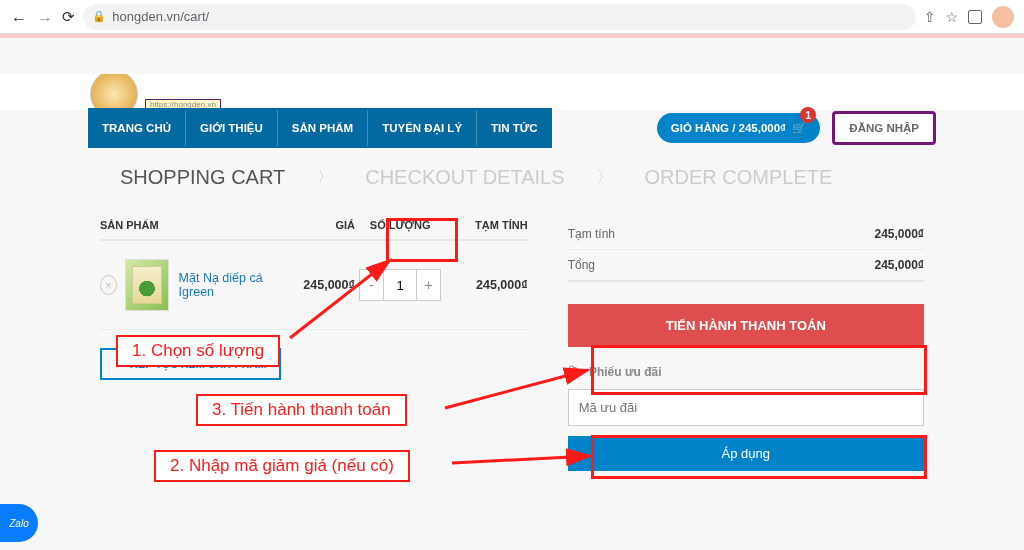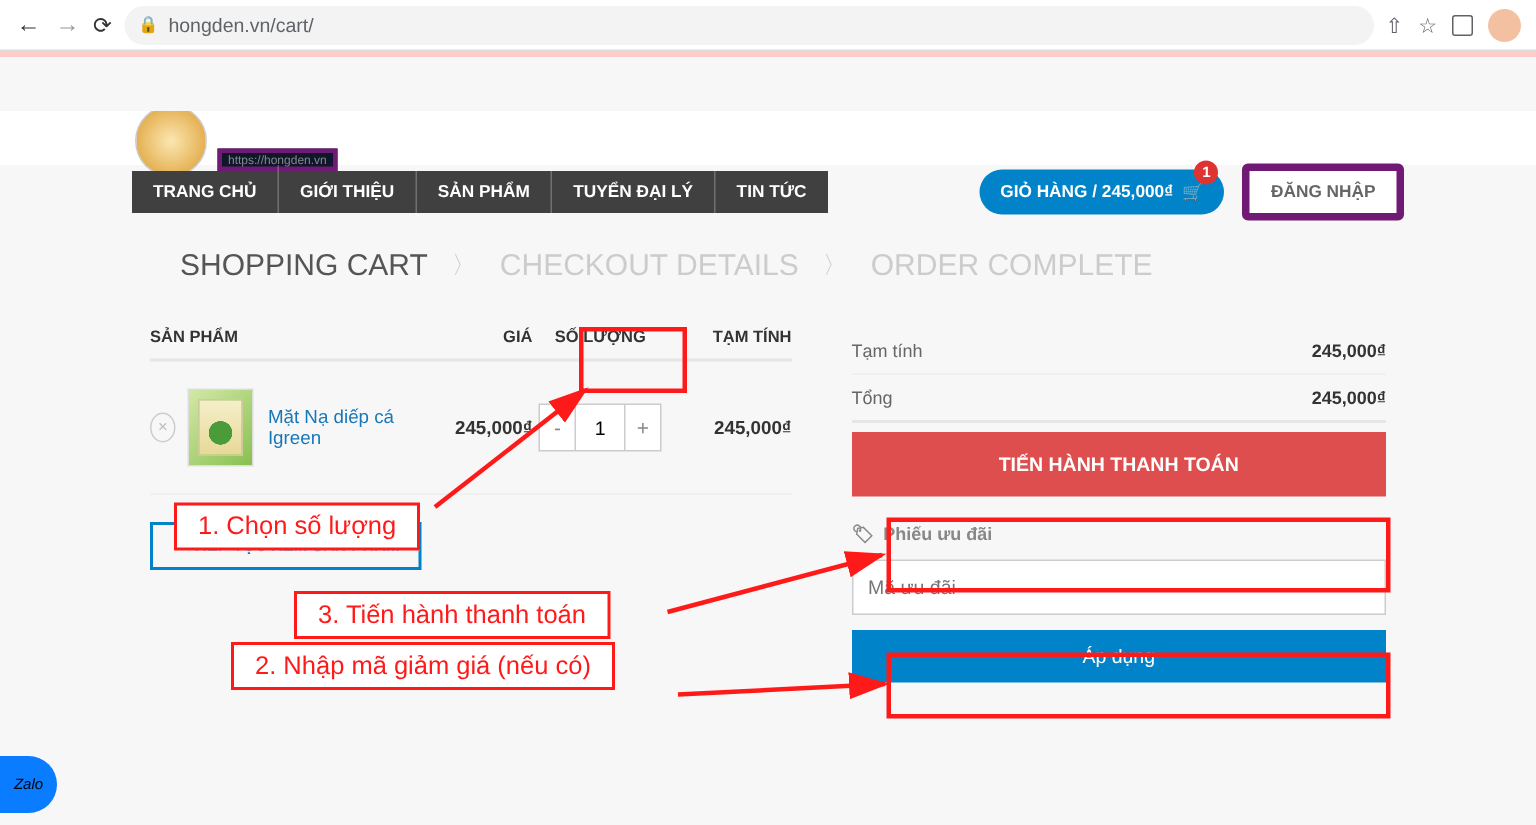--- a/index.html
+++ b/index.html
@@ -9,32 +9,32 @@
   .chrome .nav-arrow{color:#999;font-size:16px;width:18px;text-align:center;cursor:default}
   .chrome .nav-arrow.active{color:#333;cursor:pointer}
   .chrome .reload{color:#333;font-size:15px;cursor:pointer}
   .url-bar{flex:1;background:#f3f3f3;border-radius:15px;height:26px;display:flex;align-items:center;padding:0 10px;gap:6px;color:#5f6368}
   .lock{font-size:11px;color:#5f6368}
   .chrome-icons{display:flex;gap:10px;align-items:center;color:#5f6368;font-size:14px}
   .avatar{width:22px;height:22px;border-radius:50%;background:#f3c1a2}
   
   .warnbar{height:4px;background:#ffcccc}
   .logo{position:absolute;left:90px;top:-4px;width:48px;height:48px;border:1px solid #ccc;border-radius:50%;background:radial-gradient(circle,#fbe7b2,#db9a2b);display:flex;align-items:center;justify-content:center;font-size:8px;color:#7a4;overflow:hidden}
-  .mini-url{position:absolute;left:145px;top:25px;font-size:8px;color:#888;border:3px solid #701a75;padding:0 4px;background:#0f172a}
+  .mini-url{position:absolute;left:145px;top:25px;font-size:8px;color:#888;border:1px solid #701a75;padding:0 4px;background:#fef9c3}
   .navbar{position:absolute;top:36px;left:88px;right:88px;height:36px;display:flex;align-items:center;justify-content:space-between}
-  .menu{display:flex;background:#404040;height:28px;align-items:center}
+  .menu{display:flex;background:#0369a1;height:40px;align-items:center}
   .menu a{color:#fff;font-size:11.5px;font-weight:bold;padding:0 14px;line-height:36px;border-left:1px solid rgba(255,255,255,.25);text-decoration:none}
   .menu a:first-child{border-left:none}
   .right-head{display:flex;gap:12px;align-items:center}
   .cart-btn{background:#0083c9;color:#fff;font-size:11.5px;font-weight:bold;border-radius:18px;padding:8px 14px;display:flex;align-items:center;gap:6px;position:relative}
   .cart-btn .badge{position:absolute;top:-6px;right:4px;background:#d33;color:#fff;width:16px;height:16px;border-radius:50%;font-size:10px;display:flex;align-items:center;justify-content:center}
-  .login-btn{border:5px solid #701a75;background:#fff;color:#666;font-size:11.5px;font-weight:bold;border-radius:4px;padding:8px 14px}
+  .login-btn{border:3px solid #701a75;background:#fff;color:#666;font-size:11.5px;font-weight:bold;border-radius:4px;padding:8px 14px}
   .page-body{position:absolute;top:74px;left:0;right:0;bottom:0;overflow:hidden}
   
-  .steps{display:flex;gap:16px;align-items:center;justify-content:flex-start;margin:30px 0 30px 120px;font-size:20px;color:#ccc;font-family:Georgia,serif}
+  .steps{display:flex;gap:32px;align-items:center;justify-content:flex-start;margin:30px 0 30px 120px;font-size:20px;color:#ccc;font-family:Georgia,serif}
   .steps .step.active{color:#555}
   .steps .sep{color:#ccc;font-size:16px}
   
   .cols{display:flex;gap:40px;margin:0 100px}
   .left{flex:1.2}
   .right{flex:1}
   .thead{display:flex;font-size:11px;font-weight:bold;color:#333;border-bottom:2px solid #e6e6e6;padding-bottom:8px}
   .c-prod{flex:2.2}.c-price{flex:.9;text-align:right}.c-qty{flex:1.1;text-align:center}.c-sub{flex:1;text-align:right}
   .trow{display:flex;align-items:center;padding:18px 0;border-bottom:1px solid #eee}
   .remove{width:20px;height:20px;border:1px solid #ccc;border-radius:50%;color:#bbb;font-size:11px;display:flex;align-items:center;justify-content:center;margin-right:8px;cursor:pointer}
@@ -46,30 +46,30 @@
   .qty button{width:24px;height:30px;background:#fff;border:none;border-right:1px solid #ccc;cursor:pointer;color:#888;font-size:14px}
   .qty button:last-child{border-right:none;border-left:1px solid #ccc}
   .qty input{width:32px;height:30px;border:none;text-align:center;font-size:13px}
   .continue{display:inline-block;border:2px solid #0083c9;color:#0083c9;font-size:11px;font-weight:bold;padding:8px 12px;margin-top:18px}
   
   .right h4{font-size:11.5px;font-weight:bold;color:#333;border-bottom:2px solid #e6e6e6;padding-bottom:8px;margin-bottom:10px}
   .srow{display:flex;justify-content:space-between;font-size:12px;color:#666;padding:8px 0;border-bottom:1px solid #eee;align-items:flex-start}
   .srow .v{font-weight:bold;color:#333;text-align:right;max-width:200px}
   .srow .ship{font-size:11.5px;color:#888;text-align:right;line-height:1.5}
   .calc{color:#1778b9;font-size:11.5px;display:block;text-align:right;margin-top:2px}
-  .checkout{background:#df4e4e;color:#fff;border:none;width:100%;padding:14px 0;font-size:13px;font-weight:bold;margin-top:6px;cursor:pointer}
+  .checkout{background:#df4e4e;color:#fff;border:none;width:100%;padding:14px 0;font-size:13px;font-weight:bold;margin-top:22px;cursor:pointer}
   .coupon-h{font-size:12px;color:#888;font-weight:bold;margin:18px 0 10px;display:flex;gap:6px;align-items:center}
   .coupon-in{width:100%;border:1px solid #ccc;padding:10px;font-size:13px;color:#888;margin-bottom:10px}
   .apply{background:#0083c9;color:#fff;border:none;width:100%;padding:10px 0;font-size:13px;cursor:pointer}
   
   .anno-box{position:absolute;border:3px solid #ff1a1a;pointer-events:none}
   .anno-label{position:absolute;background:#fff;border:2px solid #ff1a1a;color:#ff1a1a;font-size:17px;padding:4px 14px;pointer-events:none;font-family:Arial}
   .anno-arrow{position:absolute;pointer-events:none}
   
-  .fab{position:absolute;left:0;width:38px;height:38px;border-radius:0 19px 19px 0;display:flex;align-items:center;justify-content:center;color:#000000}
+  .fab{position:absolute;left:0;width:38px;height:38px;border-radius:0 19px 19px 0;display:flex;align-items:center;justify-content:center;color:#fef9c3}
   .fab.zalo{top:430px;background:#0a7cff}
 </style>
 </head>
 <body>
 
 <div class="chrome">
   <span class="nav-arrow active">←</span>
   <span class="nav-arrow">→</span>
   <span class="reload">⟳</span>
   <div class="url-bar">
@@ -186,21 +186,21 @@
 <svg class="anno-arrow" style="left:440px;top:360px;width:160px;height:60px">
   <defs>
       <marker id="ah3" markerWidth="10" markerHeight="10" refX="8" refY="3" orient="auto">
         <path d="M0,0 L0,6 L9,3 z" fill="#ff1a1a"></path>
       </marker>
     </defs>
   <line x1="5" y1="48" x2="148" y2="10" stroke="#ff1a1a" stroke-width="3" marker-end="url(#ah3)"></line>
 </svg>
 
 <div class="anno-box" style="left:591px;top:435px;width:336px;height:44px"></div>
-<div class="anno-label" style="left:154px;top:428px">2. Nhập mã giảm giá (nếu có)</div>
+<div class="anno-label" style="left:154px;top:450px">2. Nhập mã giảm giá (nếu có)</div>
 <svg class="anno-arrow" style="left:450px;top:448px;width:150px;height:30px">
   <defs>
       <marker id="ah2" markerWidth="10" markerHeight="10" refX="8" refY="3" orient="auto">
         <path d="M0,0 L0,6 L9,3 z" fill="#ff1a1a"></path>
       </marker>
     </defs>
   <line x1="2" y1="15" x2="140" y2="8" stroke="#ff1a1a" stroke-width="3" marker-end="url(#ah2)"></line>
 </svg>
 
 </body></html>

